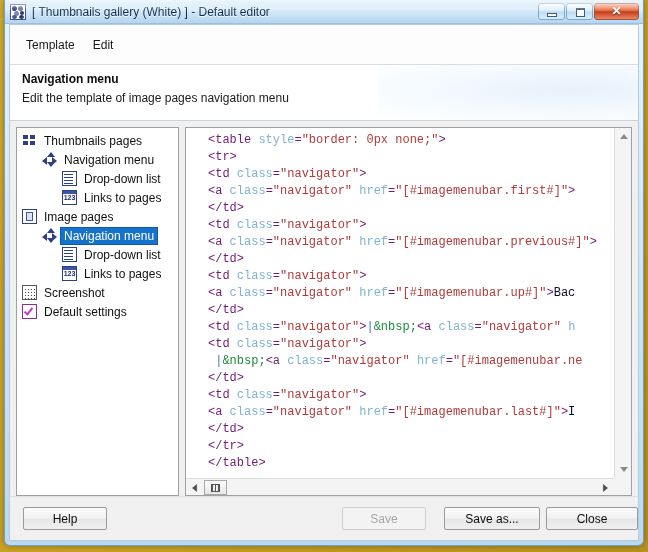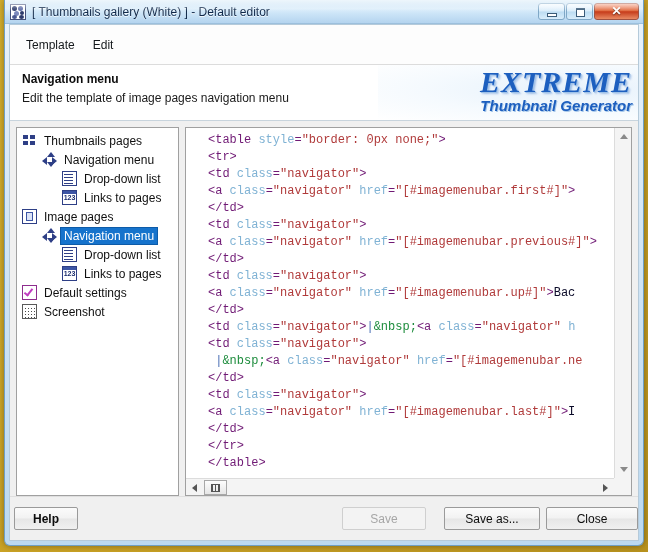--- a/index.html
+++ b/index.html
@@ -305,21 +305,21 @@
     background: linear-gradient(180deg,#fbfbfb 0%, #f2f2f2 48%, #e6e6e6 52%, #f0f0f0 100%);
     font-size:12px; color:#0d0d0d;
     display:flex; align-items:center; justify-content:center;
     cursor:pointer;
     position:absolute;
   }
   .btn.disabled {
     color:#a6a6a6; border-color:#cfcfcf;
     background:#f3f3f3; cursor:default;
   }
-  #btn-help    { left: 4px;  width: 64px; font-weight: bold; }
+  #btn-help    { left: 13px;  width: 84px; }
   #btn-save    { left: 332px; width: 84px; }
   #btn-saveas  { left: 434px; width: 96px; }
   #btn-close   { left: 536px; width: 92px; }
 </style>
 </head>
 <body>
 
 <div id="desktop">
 
   <div id="window">
@@ -350,24 +350,20 @@
     <div id="client">
 
       <div id="menubar">
         <div class="menu-item">Template</div>
         <div class="menu-item">Edit</div>
       </div>
 
       <div id="header">
         <div id="hdr-title">Navigation menu</div>
         <div id="hdr-sub">Edit the template of image pages navigation menu</div>
-        <div id="logo">
-          <div id="logo-extreme">EXTREME</div>
-          <div id="logo-sub">Thumbnail Generator</div>
-        </div>
       </div>
 
       <div id="body">
 
         <div id="tree-panel">
           <div class="tree" id="tree-root">
               <div class="tnode indent0">
                 <span class="tico ico-grid">
                   <b></b>
                   <b></b>
@@ -424,26 +420,20 @@
                   <b></b>
                 </span>
                 <span class="lbl">Drop-down list</span>
               </div>
               <div class="tnode indent2">
                 <span class="tico ico-123">
                   <b></b>
                   <span>123</span>
                 </span>
                 <span class="lbl">Links to pages</span>
-              </div>
-              <div class="tnode indent0">
-                <span class="tico ico-check">
-                  <b></b>
-                </span>
-                <span class="lbl">Default settings</span>
               </div>
               <div class="tnode indent0">
                 <span class="tico ico-shot">
                   <b style="left: 2px; top: 3px;"></b>
                   <b style="left: 5px; top: 3px;"></b>
                   <b style="left: 8px; top: 3px;"></b>
                   <b style="left: 11px; top: 3px;"></b>
                   <b style="left: 2px; top: 6px;"></b>
                   <b style="left: 5px; top: 6px;"></b>
                   <b style="left: 8px; top: 6px;"></b>
@@ -452,20 +442,26 @@
                   <b style="left: 5px; top: 9px;"></b>
                   <b style="left: 8px; top: 9px;"></b>
                   <b style="left: 11px; top: 9px;"></b>
                   <b style="left: 2px; top: 12px;"></b>
                   <b style="left: 5px; top: 12px;"></b>
                   <b style="left: 8px; top: 12px;"></b>
                   <b style="left: 11px; top: 12px;"></b>
                 </span>
                 <span class="lbl">Screenshot</span>
               </div>
+              <div class="tnode indent0">
+                <span class="tico ico-check">
+                  <b></b>
+                </span>
+                <span class="lbl">Default settings</span>
+              </div>
             </div>
         </div>
 
         <div id="editor-panel">
           <div id="code"><div class="cl"><span class="t-tag">&lt;table </span><span class="t-attr">style</span><span class="t-tag">=</span><span class="t-val">"border: 0px none;"</span><span class="t-tag">&gt;</span></div><div class="cl"><span class="t-tag">&lt;tr&gt;</span></div><div class="cl"><span class="t-tag">&lt;td </span><span class="t-attr">class</span><span class="t-tag">=</span><span class="t-val">"navigator"</span><span class="t-tag">&gt;</span></div><div class="cl"><span class="t-tag">&lt;a </span><span class="t-attr">class</span><span class="t-tag">=</span><span class="t-val">"navigator"</span><span class="t-tag"> </span><span class="t-attr">href</span><span class="t-tag">=</span><span class="t-val">"[#imagemenubar.first#]"</span><span class="t-tag">&gt;</span></div><div class="cl"><span class="t-tag">&lt;/td&gt;</span></div><div class="cl"><span class="t-tag">&lt;td </span><span class="t-attr">class</span><span class="t-tag">=</span><span class="t-val">"navigator"</span><span class="t-tag">&gt;</span></div><div class="cl"><span class="t-tag">&lt;a </span><span class="t-attr">class</span><span class="t-tag">=</span><span class="t-val">"navigator"</span><span class="t-tag"> </span><span class="t-attr">href</span><span class="t-tag">=</span><span class="t-val">"[#imagemenubar.previous#]"</span><span class="t-tag">&gt;</span></div><div class="cl"><span class="t-tag">&lt;/td&gt;</span></div><div class="cl"><span class="t-tag">&lt;td </span><span class="t-attr">class</span><span class="t-tag">=</span><span class="t-val">"navigator"</span><span class="t-tag">&gt;</span></div><div class="cl"><span class="t-tag">&lt;a </span><span class="t-attr">class</span><span class="t-tag">=</span><span class="t-val">"navigator"</span><span class="t-tag"> </span><span class="t-attr">href</span><span class="t-tag">=</span><span class="t-val">"[#imagemenubar.up#]"</span><span class="t-tag">&gt;</span><span class="t-txt">Bac</span></div><div class="cl"><span class="t-tag">&lt;/td&gt;</span></div><div class="cl"><span class="t-tag">&lt;td </span><span class="t-attr">class</span><span class="t-tag">=</span><span class="t-val">"navigator"</span><span class="t-tag">&gt;</span><span class="t-pipe">|</span><span class="t-ent">&amp;nbsp;</span><span class="t-tag">&lt;a </span><span class="t-attr">class</span><span class="t-tag">=</span><span class="t-val">"navigator"</span><span class="t-tag"> </span><span class="t-attr">h</span></div><div class="cl"><span class="t-tag">&lt;td </span><span class="t-attr">class</span><span class="t-tag">=</span><span class="t-val">"navigator"</span><span class="t-tag">&gt;</span></div><div class="cl"><span class="t-pipe"> |</span><span class="t-ent">&amp;nbsp;</span><span class="t-tag">&lt;a </span><span class="t-attr">class</span><span class="t-tag">=</span><span class="t-val">"navigator"</span><span class="t-tag"> </span><span class="t-attr">href</span><span class="t-tag">=</span><span class="t-val">"[#imagemenubar.ne</span></div><div class="cl"><span class="t-tag">&lt;/td&gt;</span></div><div class="cl"><span class="t-tag">&lt;td </span><span class="t-attr">class</span><span class="t-tag">=</span><span class="t-val">"navigator"</span><span class="t-tag">&gt;</span></div><div class="cl"><span class="t-tag">&lt;a </span><span class="t-attr">class</span><span class="t-tag">=</span><span class="t-val">"navigator"</span><span class="t-tag"> </span><span class="t-attr">href</span><span class="t-tag">=</span><span class="t-val">"[#imagemenubar.last#]"</span><span class="t-tag">&gt;</span><span class="t-txt">I</span></div><div class="cl"><span class="t-tag">&lt;/td&gt;</span></div><div class="cl"><span class="t-tag">&lt;/tr&gt;</span></div><div class="cl"><span class="t-tag">&lt;/table&gt;</span></div></div>
 
           <div class="vsb">
             <div class="sb-btn up">
               <span class="arrow-up"></span>
             </div>

